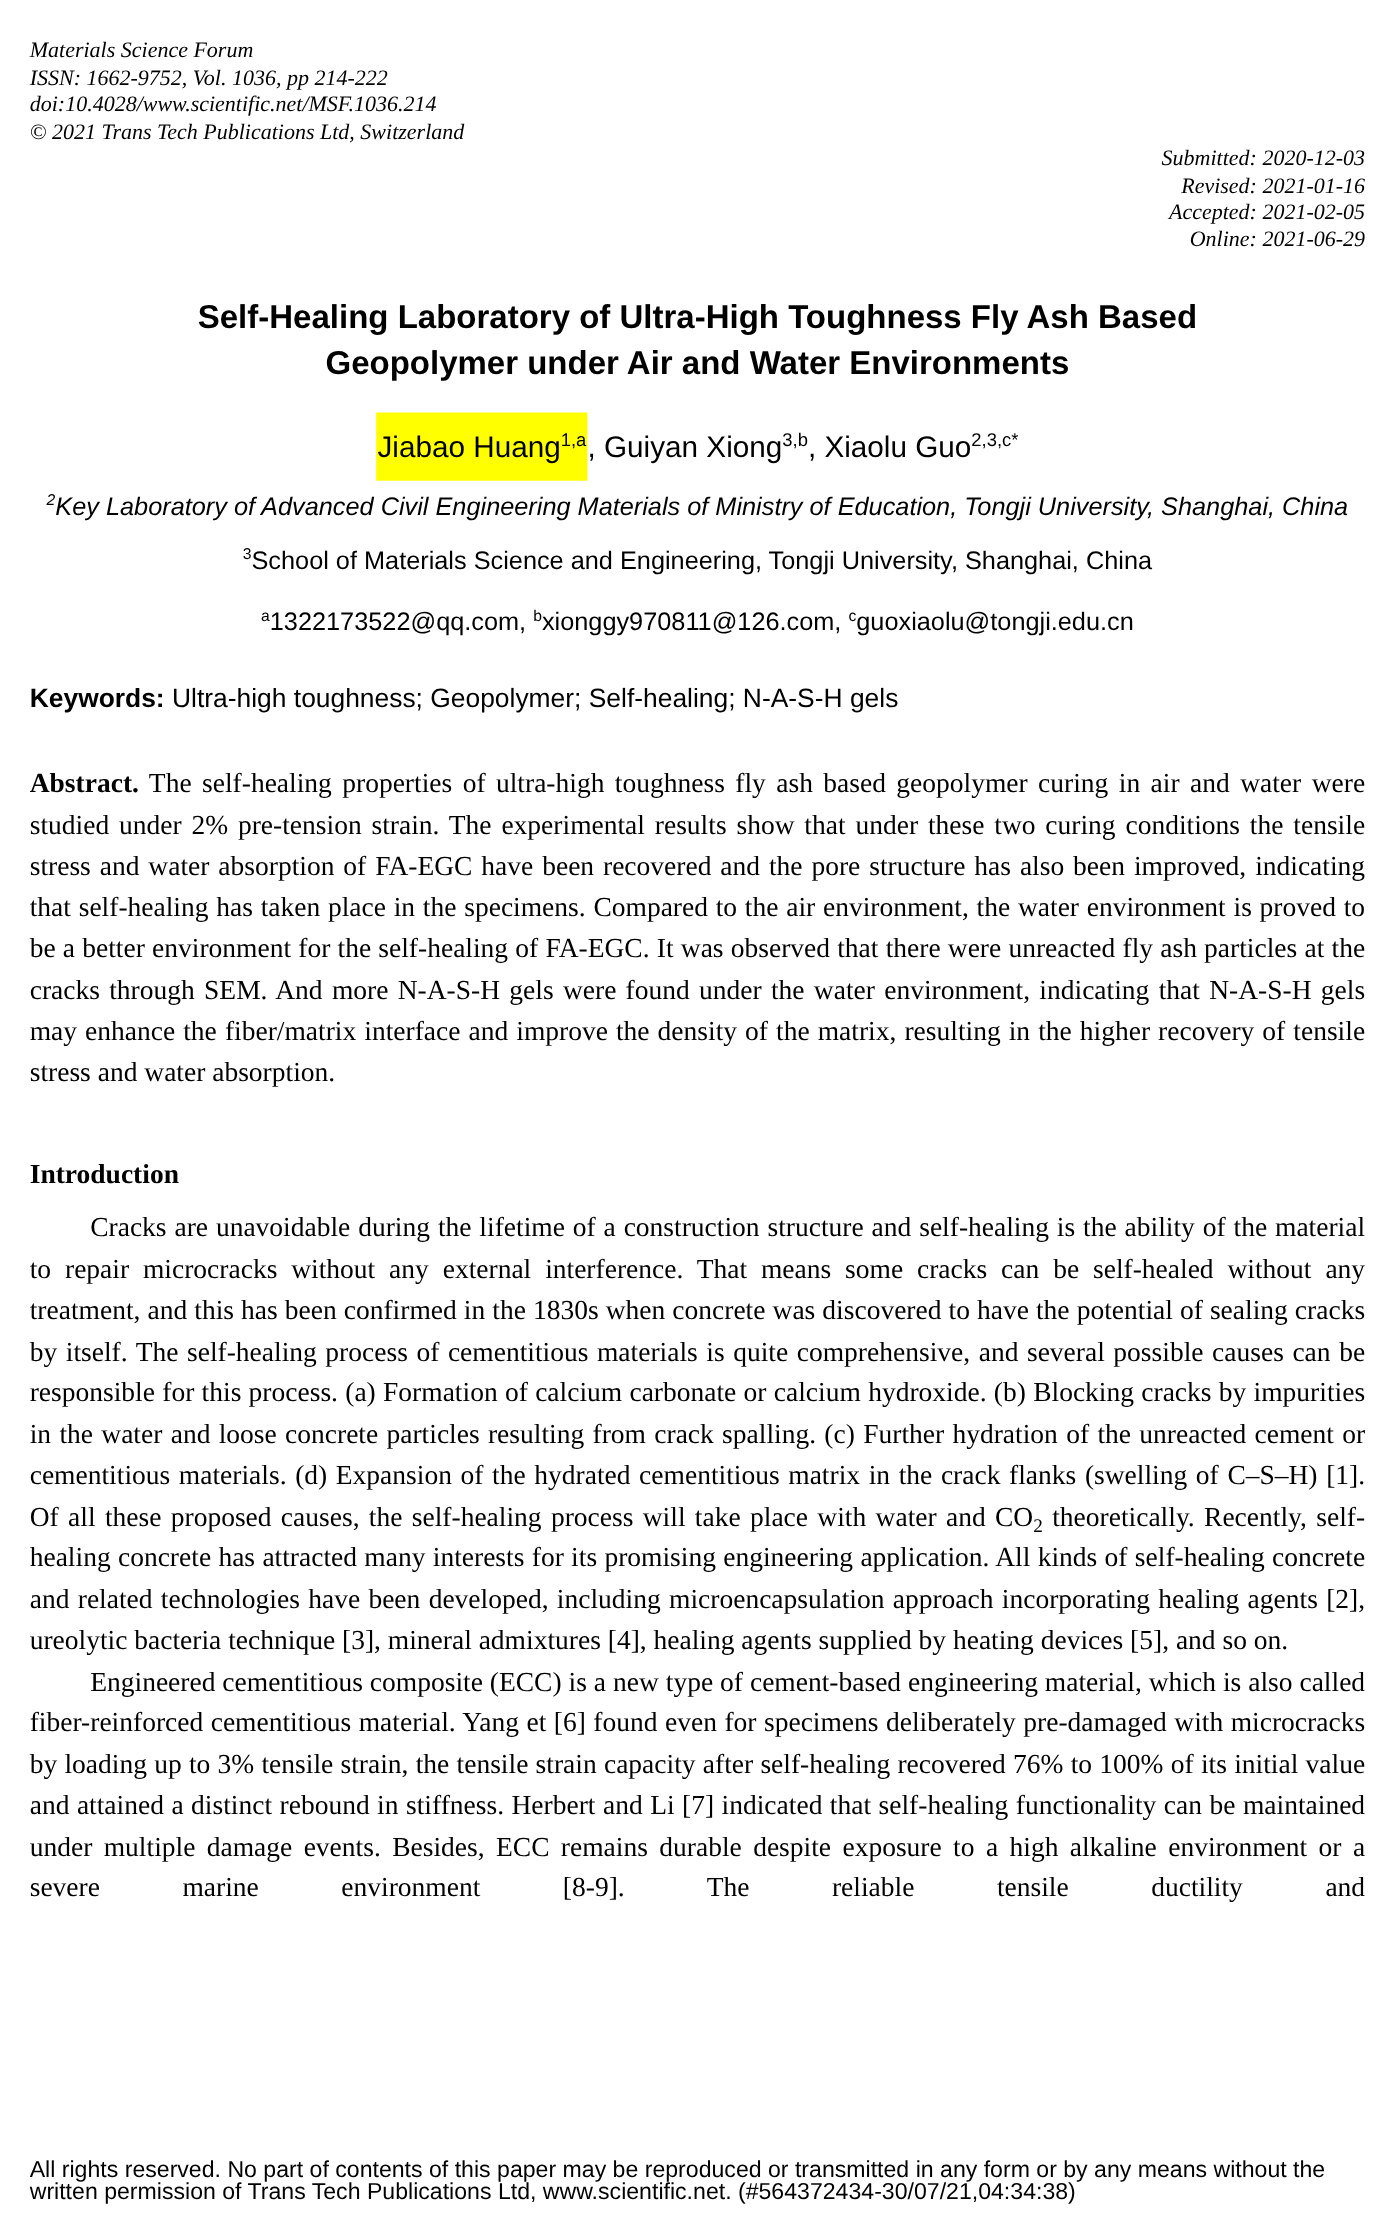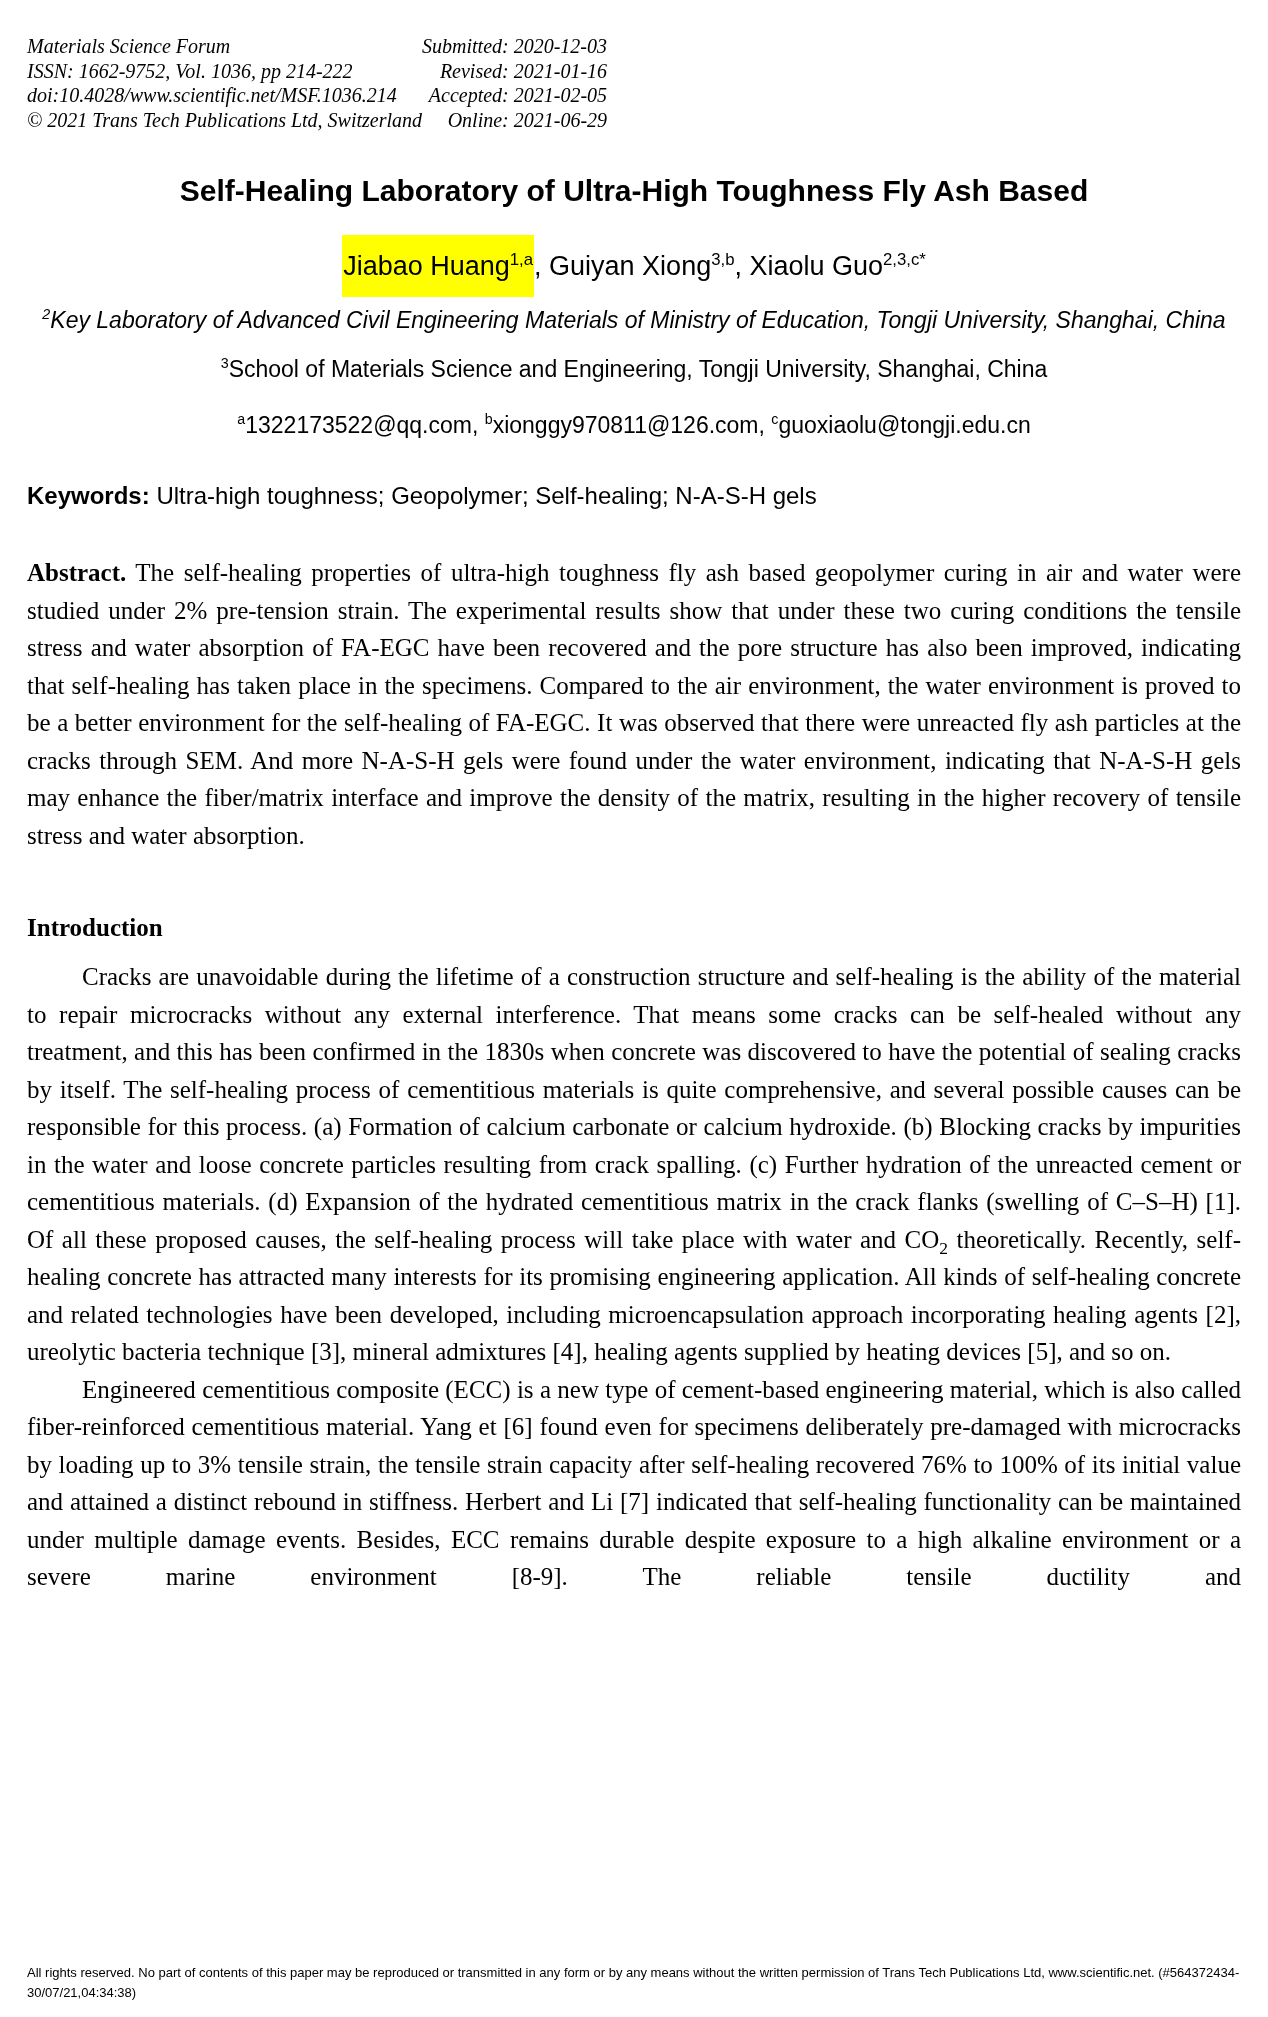--- a/index.html
+++ b/index.html
@@ -11,25 +11,26 @@
     color: #000000;
     box-sizing: border-box;
     padding: 34px 27px 0 27px;
     overflow: hidden;
     font-family: "Liberation Serif", serif;
   }
 
   
   .masthead {
     display: flex;
-    justify-content: flex-start;
+    justify-content: center;
     font-family: "Liberation Serif", serif;
     font-style: italic;
     font-size: 20px;
     line-height: 24.5px;
+    flex-direction: column;
   }
   .masthead .dates { text-align: right; }
 
   
   .title {
     margin: 38px 0 0 0;
     text-align: center;
     font-family: "Liberation Sans", sans-serif;
     font-weight: bold;
     font-size: 30px;
@@ -91,21 +92,21 @@
   .indent { text-indent: 55px; }
   .cutoff { text-align-last: justify; }
 
   
   .page-footer {
     position: absolute;
     left: 27px;
     right: 27px;
     bottom: 14px;
     font-family: "Liberation Sans", sans-serif;
-    font-size: 13px;
+    font-size: 21px;
     line-height: 20px;
     text-align: left;
   }
 </style>
 </head>
 <body>
 
 <div class="page">
 
   <div class="masthead">
@@ -116,21 +117,21 @@
       <div>© 2021 Trans Tech Publications Ltd, Switzerland</div>
     </div>
     <div class="dates">
       <div>Submitted: 2020-12-03</div>
       <div>Revised: 2021-01-16</div>
       <div>Accepted: 2021-02-05</div>
       <div>Online: 2021-06-29</div>
     </div>
   </div>
 
-  <h1 class="title"><span>Self-Healing Laboratory of Ultra-High Toughness Fly Ash Based</span><br></h1>
+  <h1 class="title"><span>Self-Healing Laboratory of Ultra-High Toughness Fly Ash Based</span><br><span>Geopolymer under Air and Water Environments</span></h1>
 
   <div class="authors"><span class="hl" style="background-color: rgb(255, 255, 0);"><span>Jiabao Huang</span><sup>1,a</sup></span><span>, </span><span><span>Guiyan Xiong</span><sup>3,b</sup></span><span>, </span><span><span>Xiaolu Guo</span><sup>2,3,c*</sup></span></div>
 
 
   <div class="affil affil-2"><sup>2</sup><span>Key Laboratory of Advanced Civil Engineering Materials of Ministry of Education, Tongji University, Shanghai, China</span></div>
 
   <div class="affil affil-3"><sup>3</sup><span>School of Materials Science and Engineering, Tongji University, Shanghai, China</span></div>
 
   <div class="emails"><span><sup>a</sup><span>1322173522@qq.com, </span></span><span><sup>b</sup><span>xionggy970811@126.com, </span></span><span><sup>c</sup><span>guoxiaolu@tongji.edu.cn</span></span></div>
 

